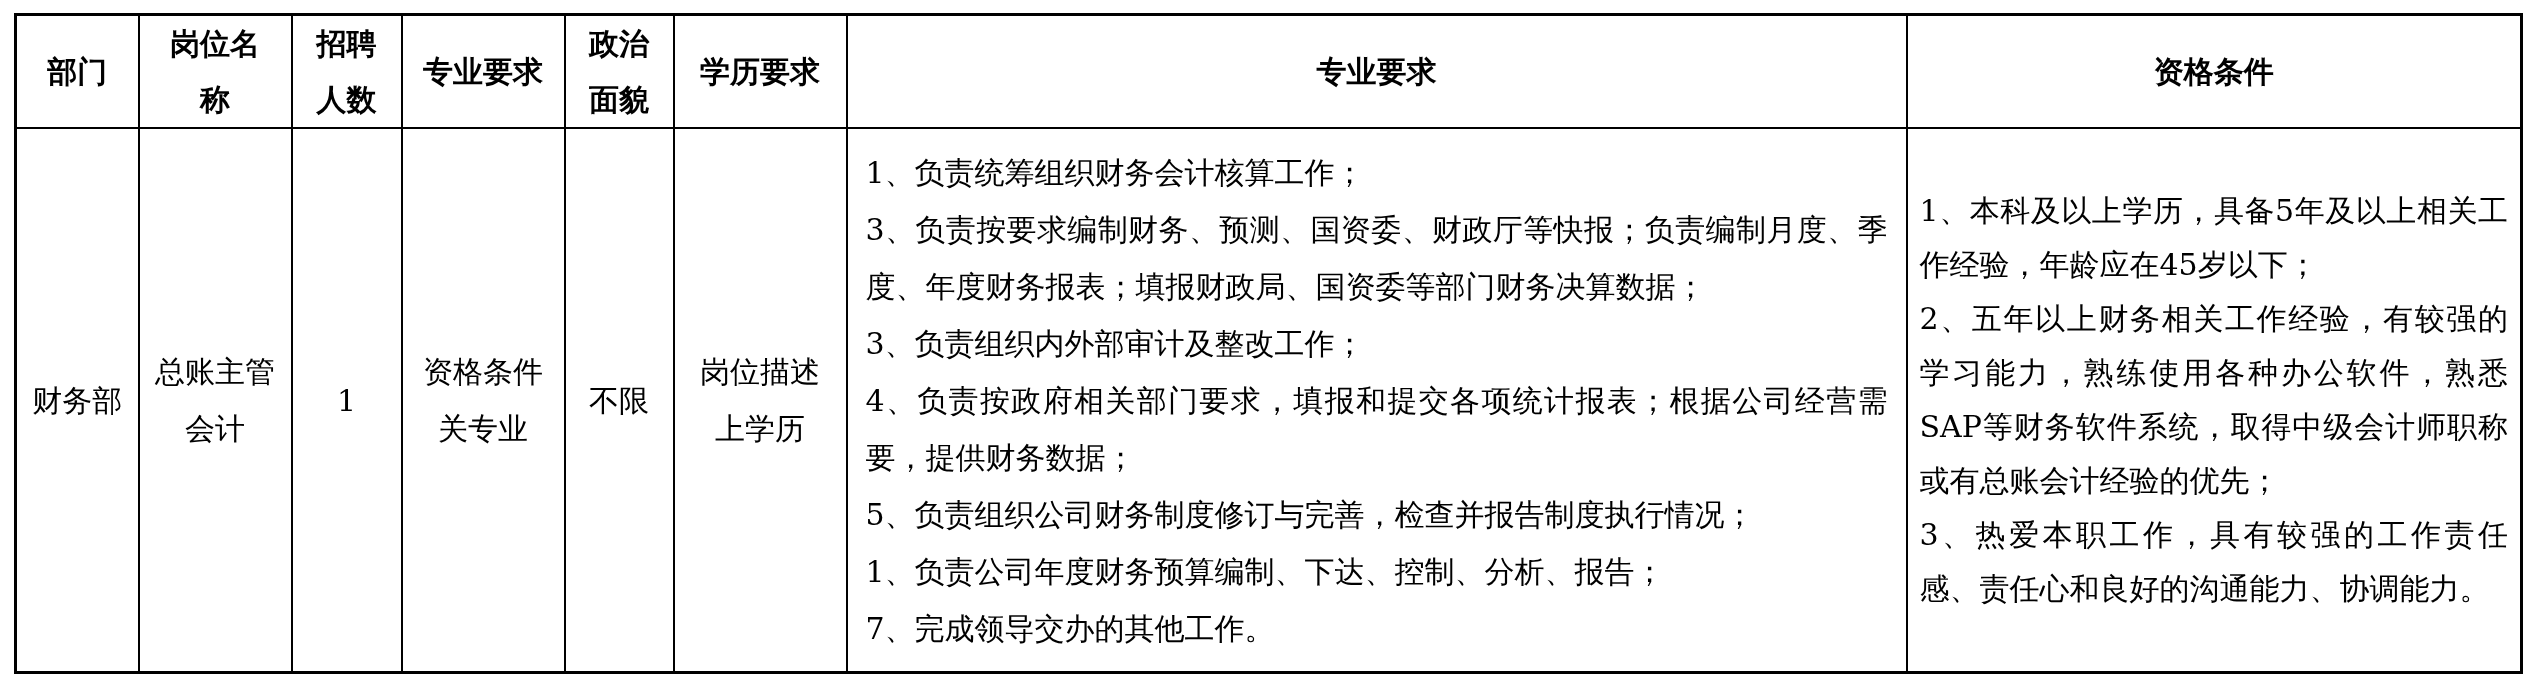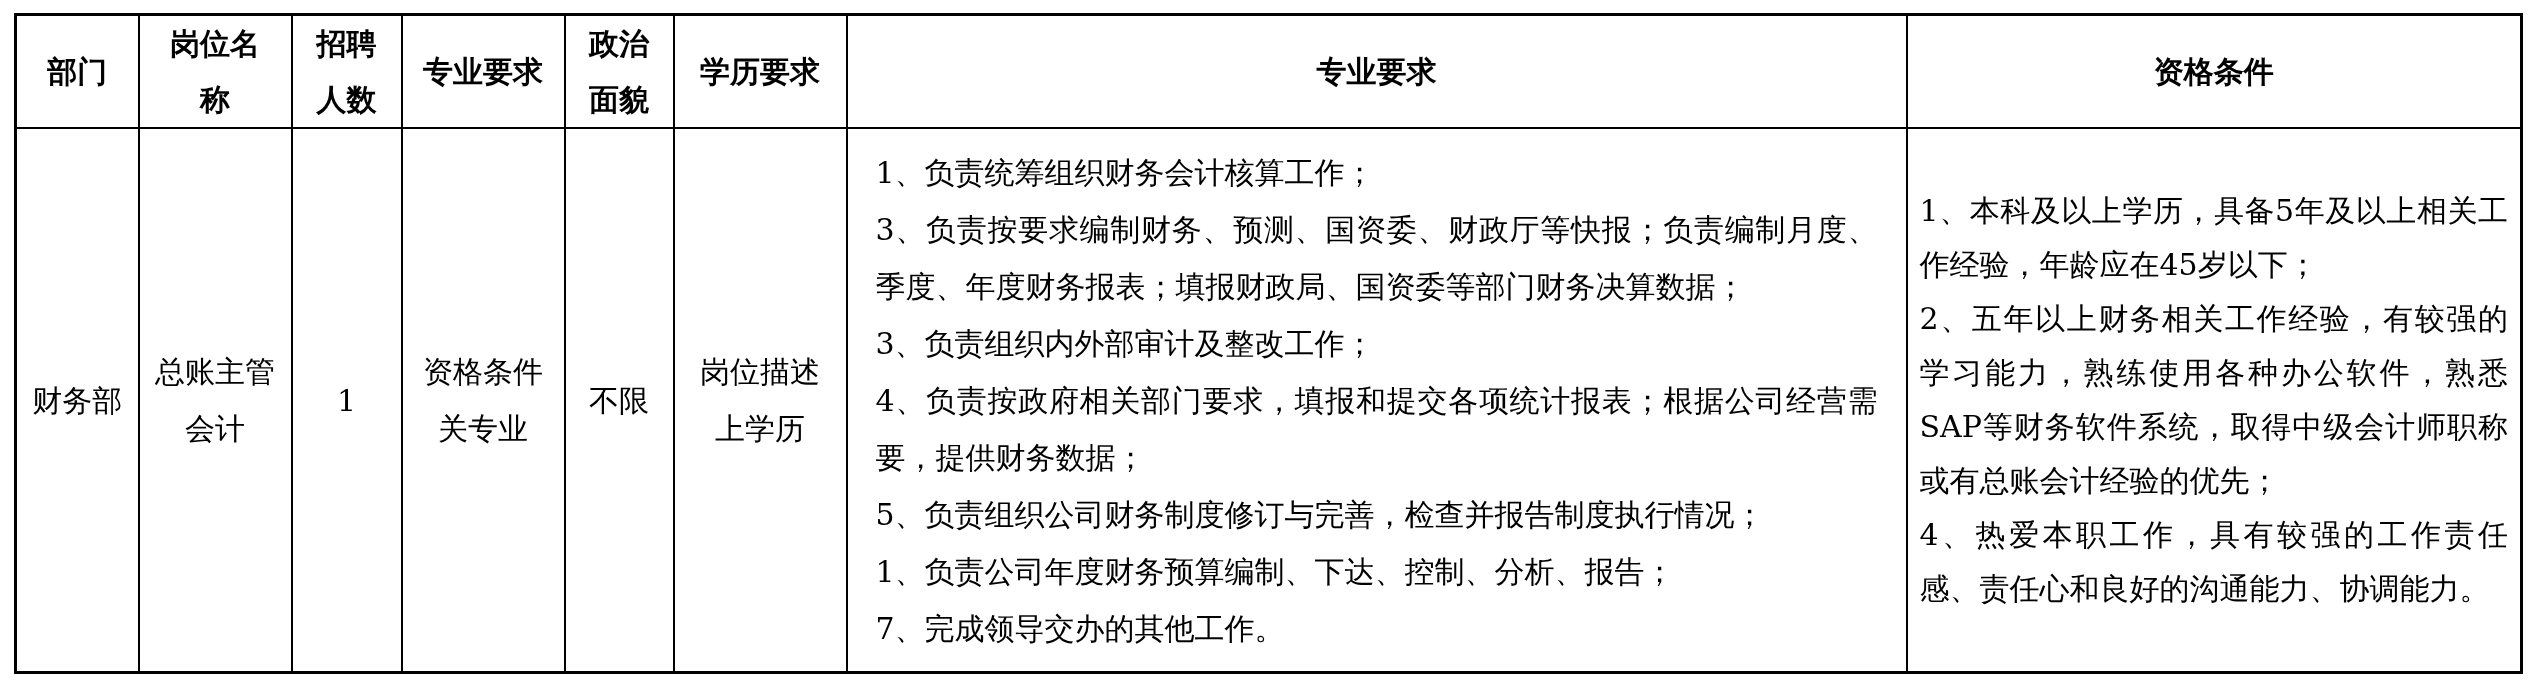--- a/index.html
+++ b/index.html
@@ -43,21 +43,21 @@
     font-size: 30px;
     text-align: center;
     vertical-align: middle;
     white-space: pre-line;
     line-height: 1.9;
     padding: 0 6px;
     font-weight: normal;
   }
   td.desc-cell {
     vertical-align: middle;
-    padding: 0 28px;
+    padding: 0 18px;
     font-size: 30px;
   }
   td.desc-cell p {
     margin: 0;
     line-height: 57px;
     text-align: justify;
     text-justify: inter-ideograph;
   }
   td.qual-cell {
     vertical-align: middle;
@@ -117,18 +117,18 @@
           <p>3、负责按要求编制财务、预测、国资委、财政厅等快报；负责编制月度、季度、年度财务报表；填报财政局、国资委等部门财务决算数据；</p>
           <p>3、负责组织内外部审计及整改工作；</p>
           <p>4、负责按政府相关部门要求，填报和提交各项统计报表；根据公司经营需要，提供财务数据；</p>
           <p>5、负责组织公司财务制度修订与完善，检查并报告制度执行情况；</p>
           <p>1、负责公司年度财务预算编制、下达、控制、分析、报告；</p>
           <p>7、完成领导交办的其他工作。</p>
         </td>
         <td class="qual-cell">
           <p>1、本科及以上学历，具备5年及以上相关工作经验，年龄应在45岁以下；</p>
           <p>2、五年以上财务相关工作经验，有较强的学习能力，熟练使用各种办公软件，熟悉SAP等财务软件系统，取得中级会计师职称或有总账会计经验的优先；</p>
-          <p>4、热爱本职工作，具有较强的工作责任感、责任心和良好的沟通能力、协调能力。</p>
+          <p>3、热爱本职工作，具有较强的工作责任感、责任心和良好的沟通能力、协调能力。</p>
         </td>
       </tr>
     </tbody>
   </table>
 </div>
 
 </body></html>

